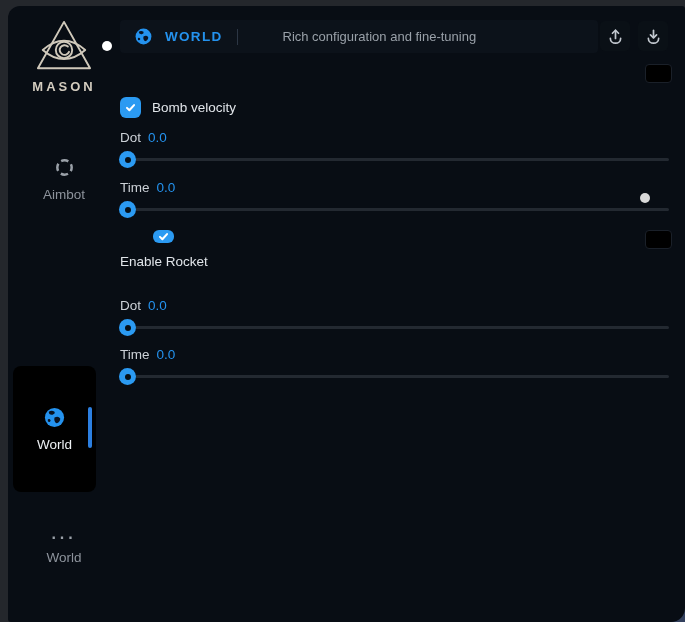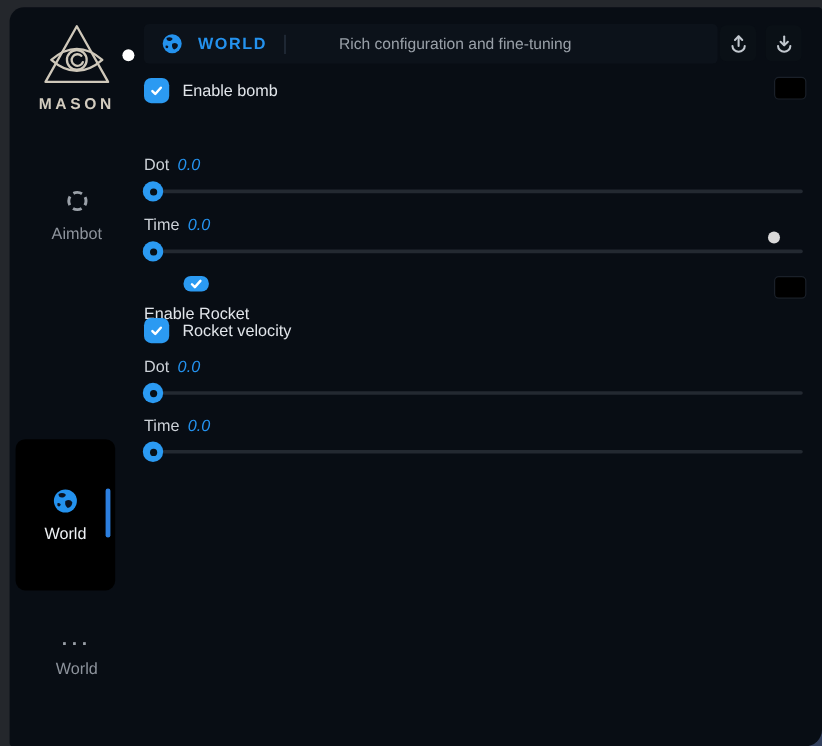--- a/index.html
+++ b/index.html
@@ -77,21 +77,21 @@
   #swatch-bomb   { top:58px; }
   #swatch-rocket { top:224px; }
 
   
   .slider-row { position:absolute; left:112px; width:549px; }
   #slider-bomb-dot    { top:124px; }
   #slider-bomb-time   { top:174px; }
   #slider-rocket-dot  { top:292px; }
   #slider-rocket-time { top:341px; }
   .s-label { font-size:13.5px; color:#ccd1d7; display:flex; gap:7px; line-height:16px; }
-  .s-value { color:#2492ee;font-style:italic; }
+  .s-value { color:#2492ee; }
   .s-track { margin-top:12px; height:3px; background:#232931; border-radius:2px; position:relative; cursor:pointer; }
   .s-thumb { position:absolute; left:-1px; top:-7px; width:17px; height:17px; background:#2b9af2; border-radius:50%; cursor:grab; }
   .s-thumb::after { content:""; position:absolute; left:5.5px; top:5.5px; width:6px; height:6px; background:#071018; border-radius:50%; }
 
   
   .dot { position:absolute; border-radius:50%; }
   #dot-1 { left:94px; top:35px;  width:10px; height:10px; background:#ffffff; }
   #dot-2 { left:632px; top:187px; width:10px; height:10px; background:#d9d9d9; }
 
   svg { display:block; }
@@ -170,30 +170,30 @@
     <div class="icon-btn" id="btn-download">
       <span>
         <svg width="19" height="19" viewBox="0 0 20 20" fill="none" stroke="#c2c8cf" stroke-width="1.8" stroke-linecap="round" stroke-linejoin="round">
           <path d="M10 3.6 V11"></path>
           <path d="M6.8 8.2 L10 11.4 L13.2 8.2"></path>
           <path d="M4.6 12 a5.4 5 0 0 0 10.8 0"></path>
         </svg>
       </span>
     </div>
 
-    <div class="check-row" id="row-enable-bomb">
+    <div class="swatch" id="swatch-bomb"></div>
+
+    <div class="check-row" id="row-bomb-velocity">
       <span class="checkbox">
         <svg width="13" height="13" viewBox="0 0 14 14" fill="none" stroke="#ffffff" stroke-width="2.2" stroke-linecap="round" stroke-linejoin="round">
             <polyline points="3.2,7.4 5.8,10 10.8,4.4"></polyline>
           </svg>
       </span>
-      <span>Enable bomb</span>
-    </div>
-    <div class="swatch" id="swatch-bomb"></div>
-
+      <span>Bomb velocity</span>
+    </div>
 
     <div class="slider-row" id="slider-bomb-dot">
       <div class="s-label">
         <span>Dot</span>
         <span class="s-value">0.0</span>
       </div>
       <div class="s-track">
         <span class="s-thumb"></span>
       </div>
     </div>
@@ -211,28 +211,20 @@
     <div class="check-row" id="row-enable-rocket">
       <span class="checkbox">
         <svg width="13" height="13" viewBox="0 0 14 14" fill="none" stroke="#ffffff" stroke-width="2.2" stroke-linecap="round" stroke-linejoin="round">
             <polyline points="3.2,7.4 5.8,10 10.8,4.4"></polyline>
           </svg>
       </span>
       <span>Enable Rocket</span>
     </div>
     <div class="swatch" id="swatch-rocket"></div>
 
-    <div class="check-row" id="row-rocket-velocity">
-      <span class="checkbox">
-        <svg width="13" height="13" viewBox="0 0 14 14" fill="none" stroke="#ffffff" stroke-width="2.2" stroke-linecap="round" stroke-linejoin="round">
-            <polyline points="3.2,7.4 5.8,10 10.8,4.4"></polyline>
-          </svg>
-      </span>
-      <span>Rocket velocity</span>
-    </div>
 
     <div class="slider-row" id="slider-rocket-dot">
       <div class="s-label">
         <span>Dot</span>
         <span class="s-value">0.0</span>
       </div>
       <div class="s-track">
         <span class="s-thumb"></span>
       </div>
     </div>

